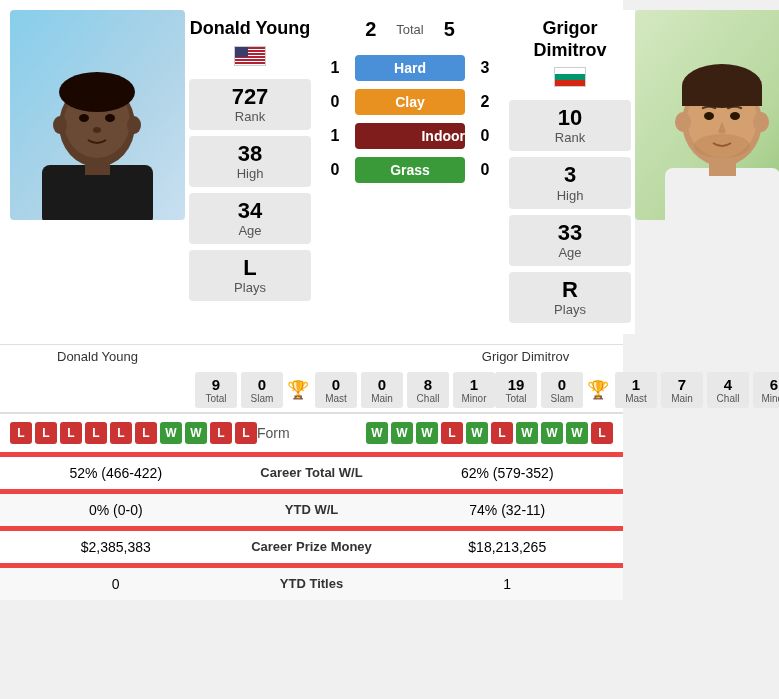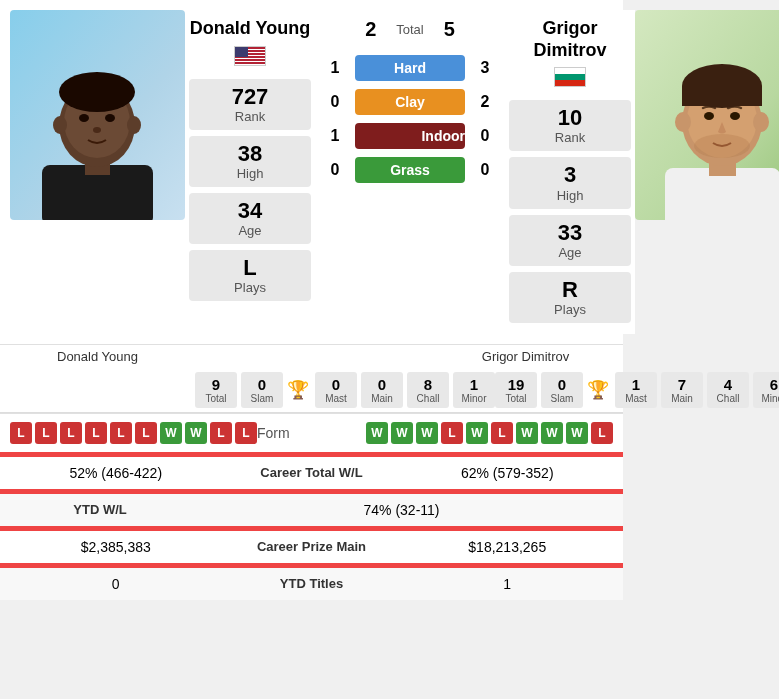--- a/index.html
+++ b/index.html
@@ -580,26 +580,27 @@
         </div>
     </div>
 
     <div id="stats-rows-container">
         <div class="stats-row">
           <div class="stats-left">52% (466-422)</div>
           <div class="stats-center">Career Total W/L</div>
           <div class="stats-right">62% (579-352)</div>
         </div>
         <div class="stats-row">
+          <div class="stats-left">0% (0-0)</div>
           <div class="stats-center">YTD W/L</div>
           <div class="stats-right">74% (32-11)</div>
         </div>
         <div class="stats-row">
           <div class="stats-left">$2,385,383</div>
-          <div class="stats-center">Career Prize Main</div>
+          <div class="stats-center">Career Prize Money</div>
           <div class="stats-right">$18,213,265</div>
         </div>
         <div class="stats-row">
           <div class="stats-left">0</div>
           <div class="stats-center">YTD Titles</div>
           <div class="stats-right">1</div>
         </div>
       </div>
 
   </div>

